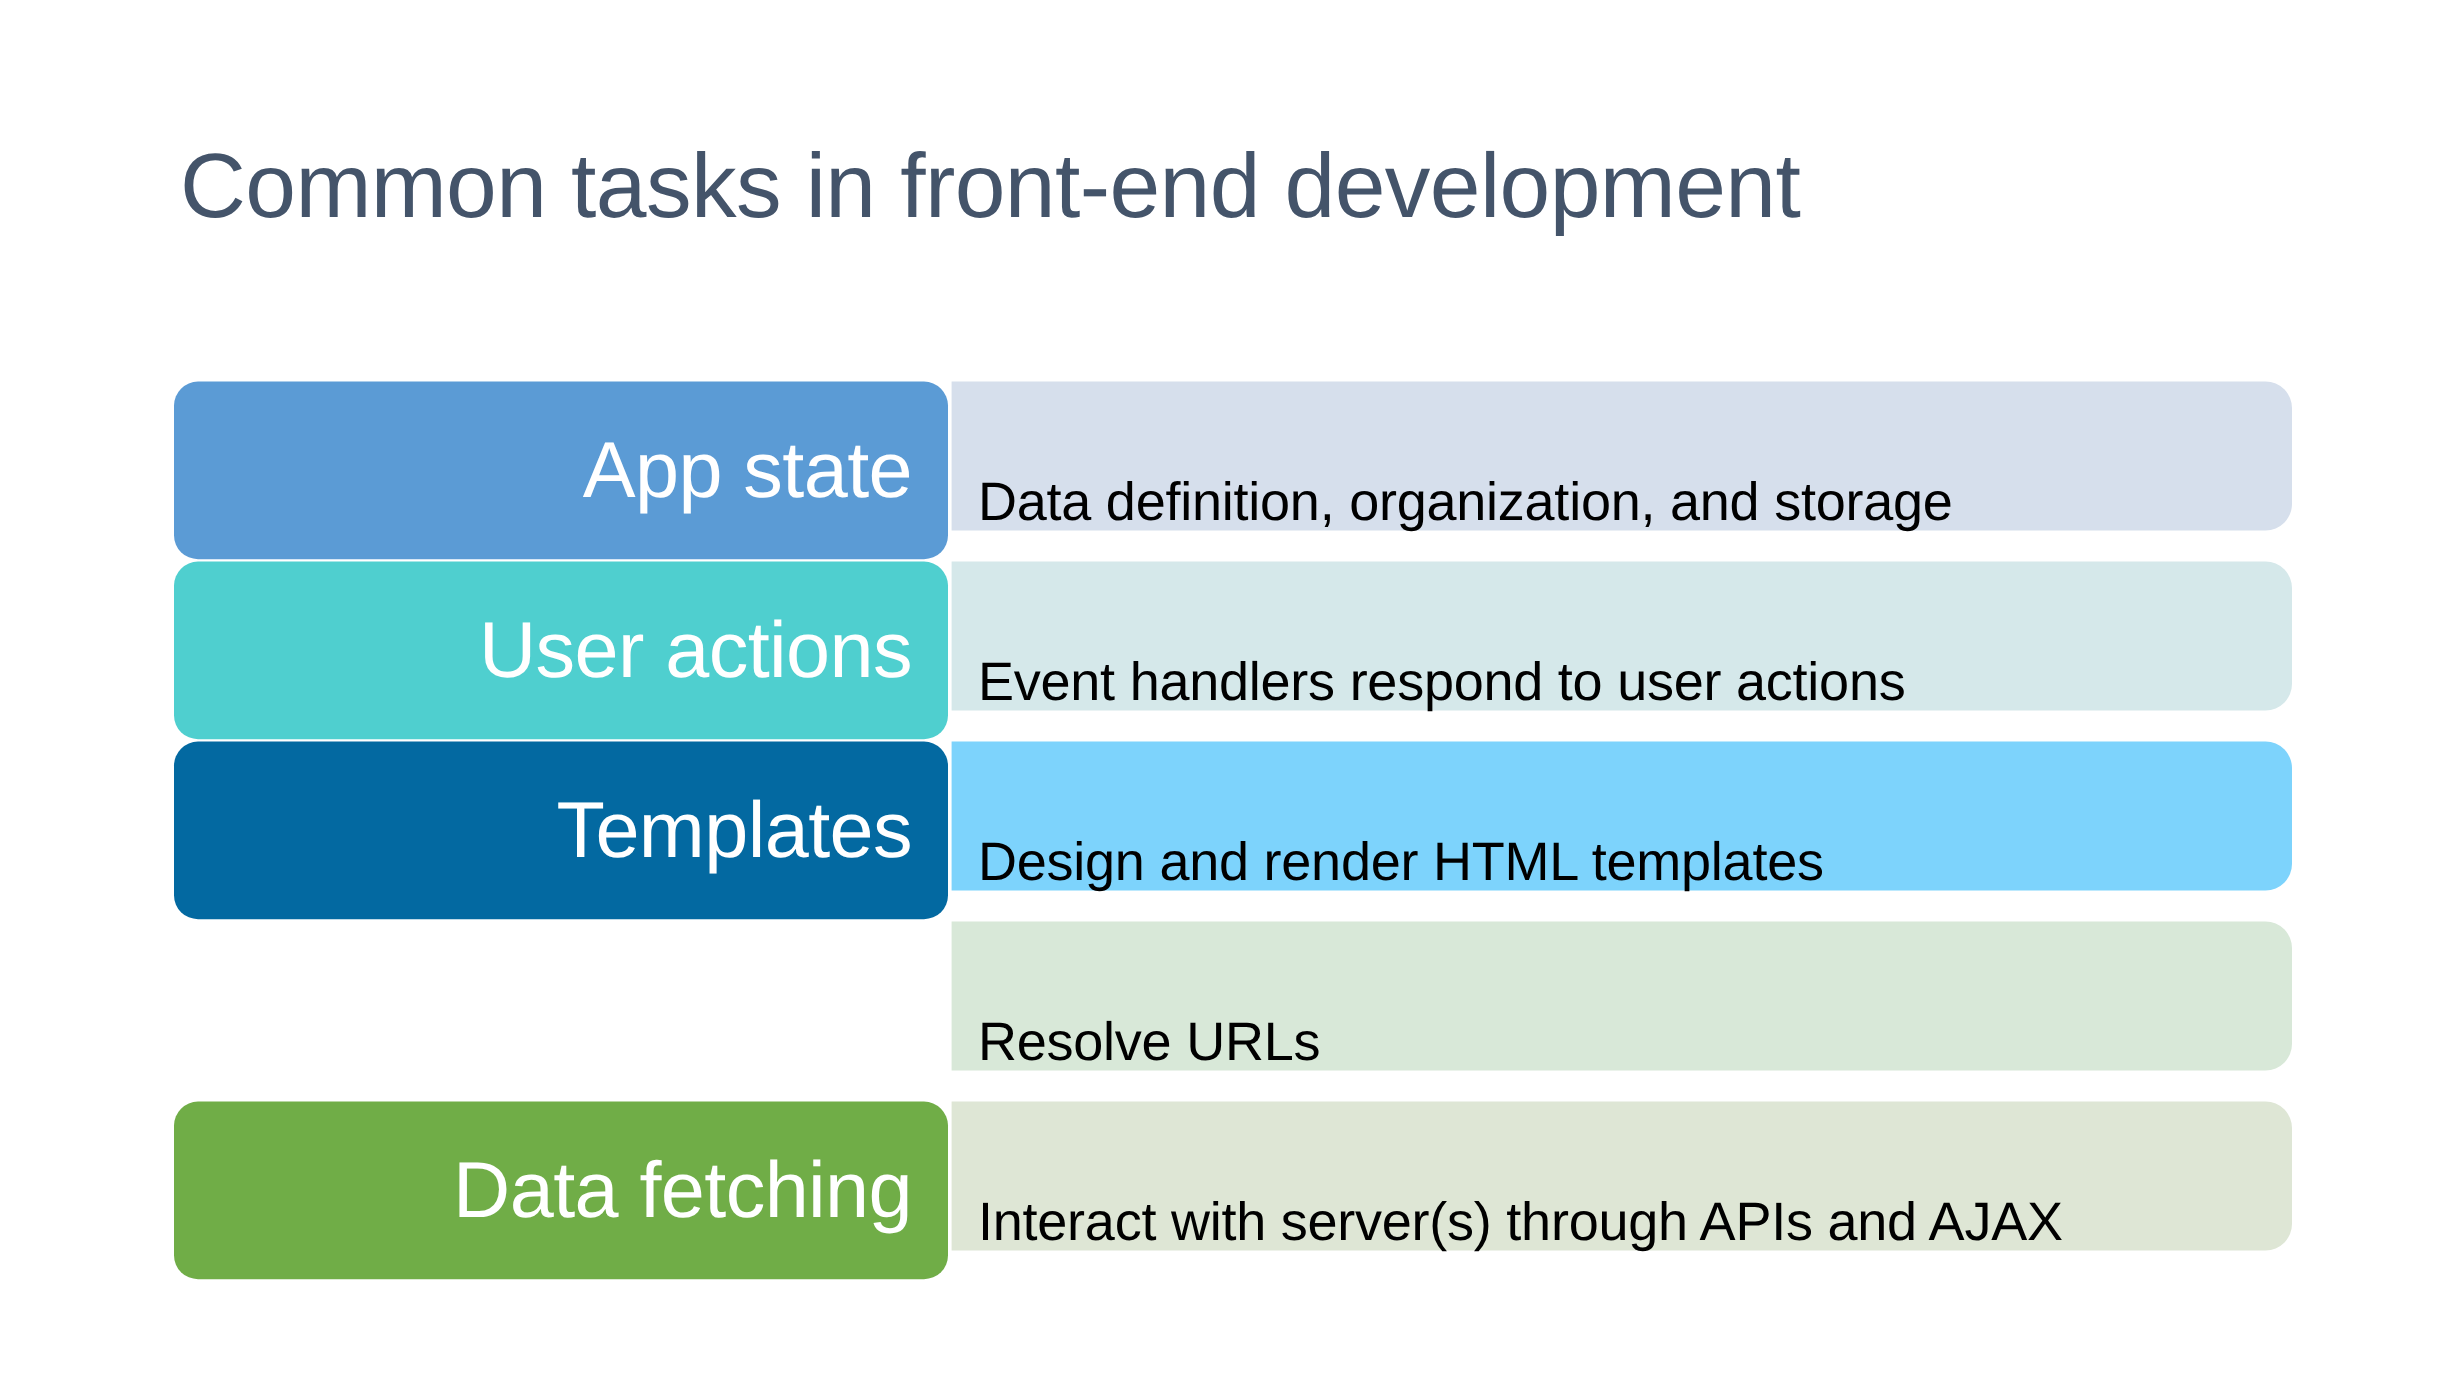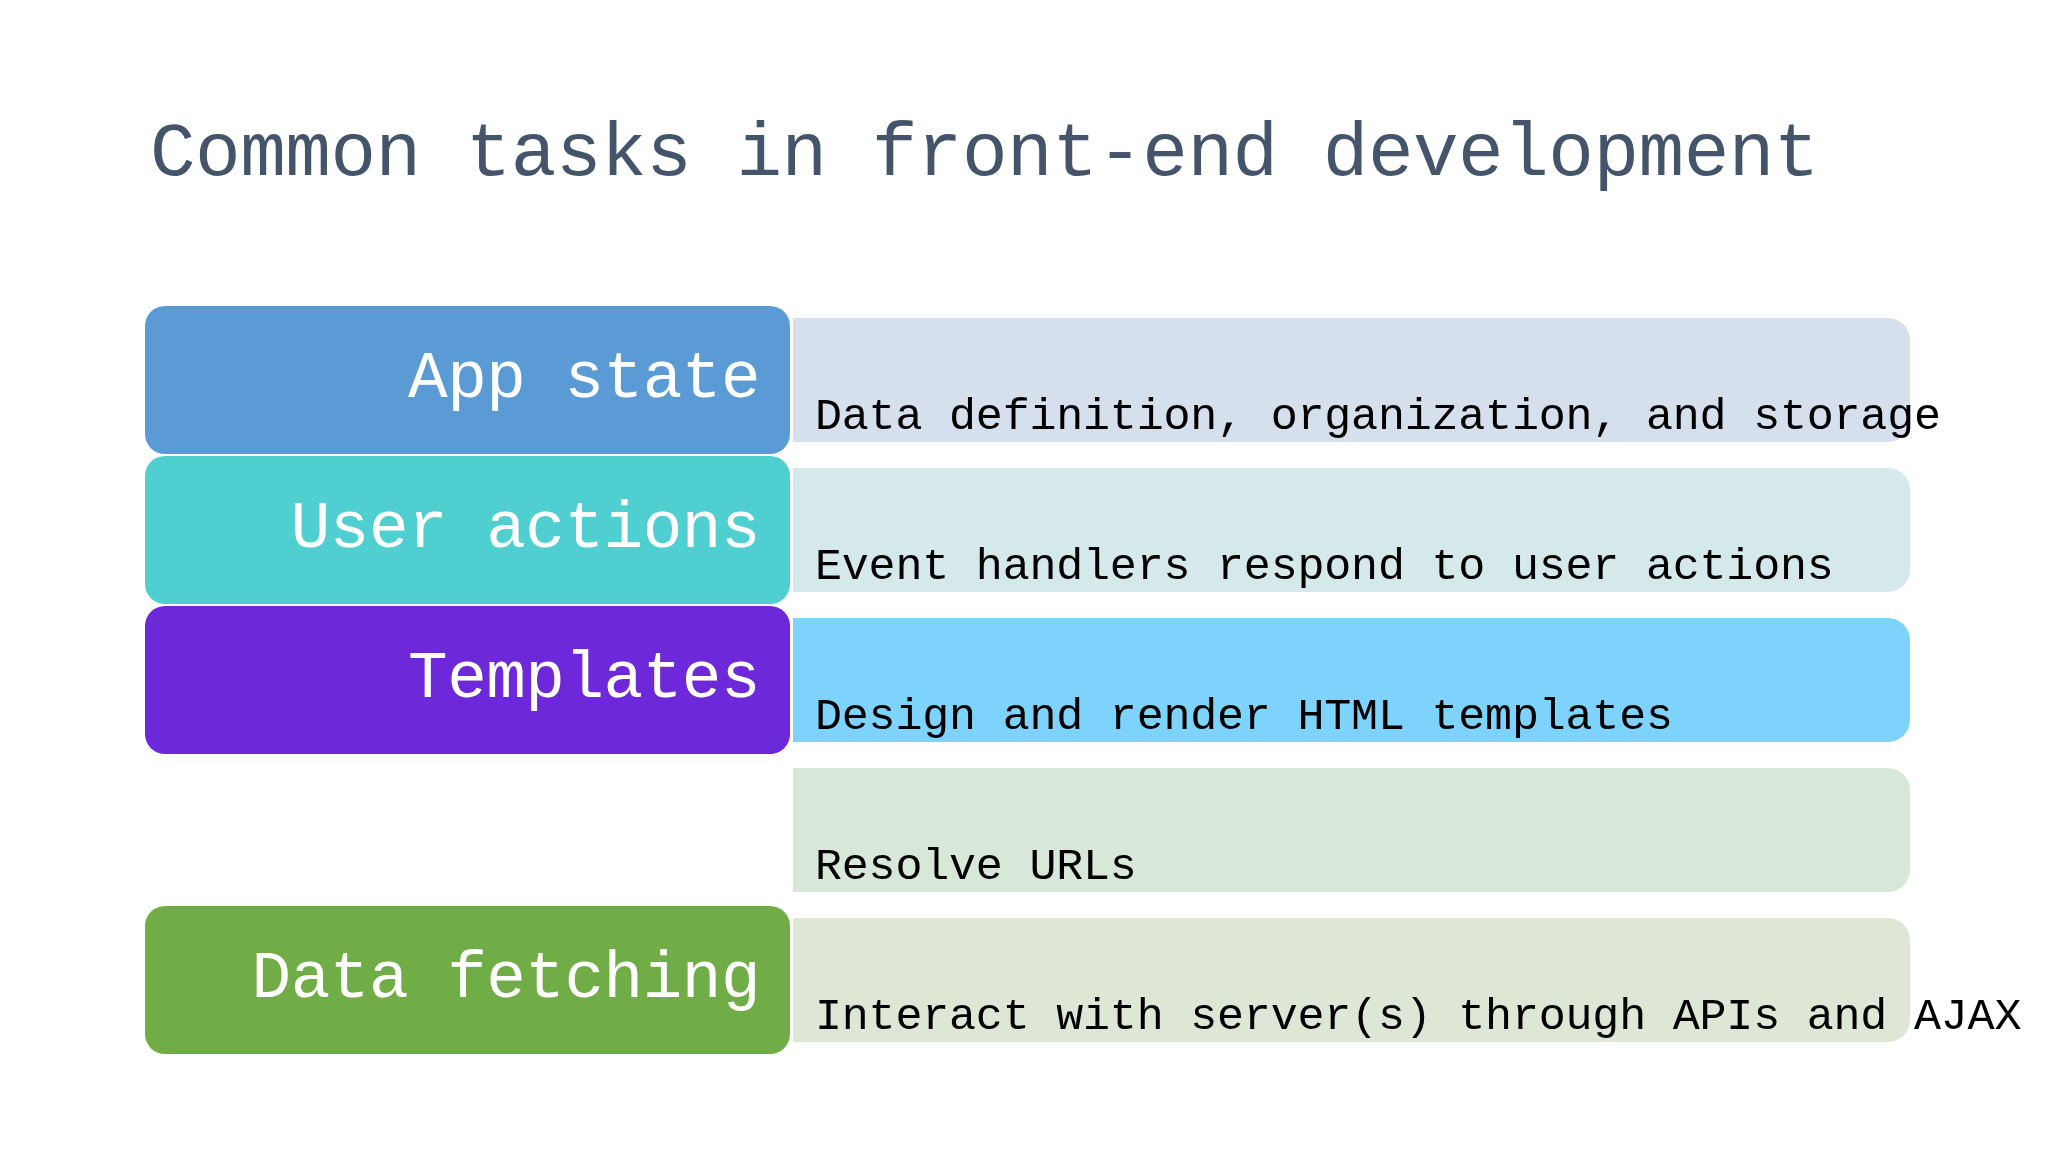--- a/index.html
+++ b/index.html
@@ -15,21 +15,20 @@
     font-family: "Liberation Sans", sans-serif;
     -webkit-font-smoothing: antialiased;
   }
 
   .slide {
     position: relative;
     width: 1620px;
     height: 1152px;
     background: #ffffff;
     box-sizing: border-box;
-    font-family: Liberation Mono, monospace;
   }
 
   .slide-title {
     position: absolute;
     left: 150px;
     top: 112px;
     width: 1760px;
     font-size: 76px;
     font-weight: 400;
     line-height: 1.15;
@@ -71,21 +70,21 @@
     line-height: 1.1;
     color: #000000;
     white-space: nowrap;
     letter-spacing: -0.2px;
   }
 
   
   .label-box {
     position: absolute;
     left: 145px;
-    top: 0px;
+    top: 12px;
     width: 645px;
     height: 148px;
     border-radius: 20px;
     box-sizing: border-box;
     display: flex;
     align-items: center;
     justify-content: flex-end;
   }
 
   .label-text {
@@ -122,21 +121,21 @@
       </div>
       <div class="label-box" style="background-color: rgb(79, 207, 207);">
         <div class="label-text">User actions</div>
       </div>
     </div>
 
     <div class="row">
       <div class="desc-panel" style="background-color: #7dd3fc;">
         <div class="desc-text">Design and render HTML templates</div>
       </div>
-      <div class="label-box" style="background-color: #6d28d9;">
+      <div class="label-box" style="background-color: #0369a1;">
         <div class="label-text">Templates</div>
       </div>
     </div>
 
     <div class="row">
       <div class="desc-panel" style="background-color: rgb(216, 232, 216);">
         <div class="desc-text">Resolve URLs</div>
       </div>
     </div>
 

